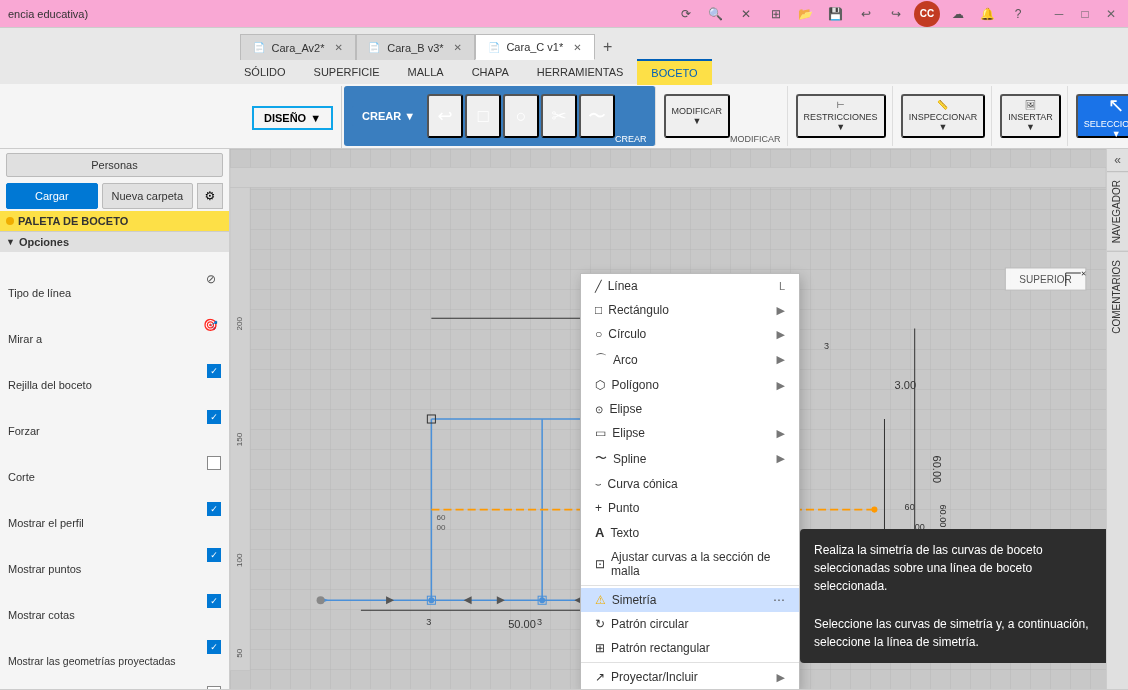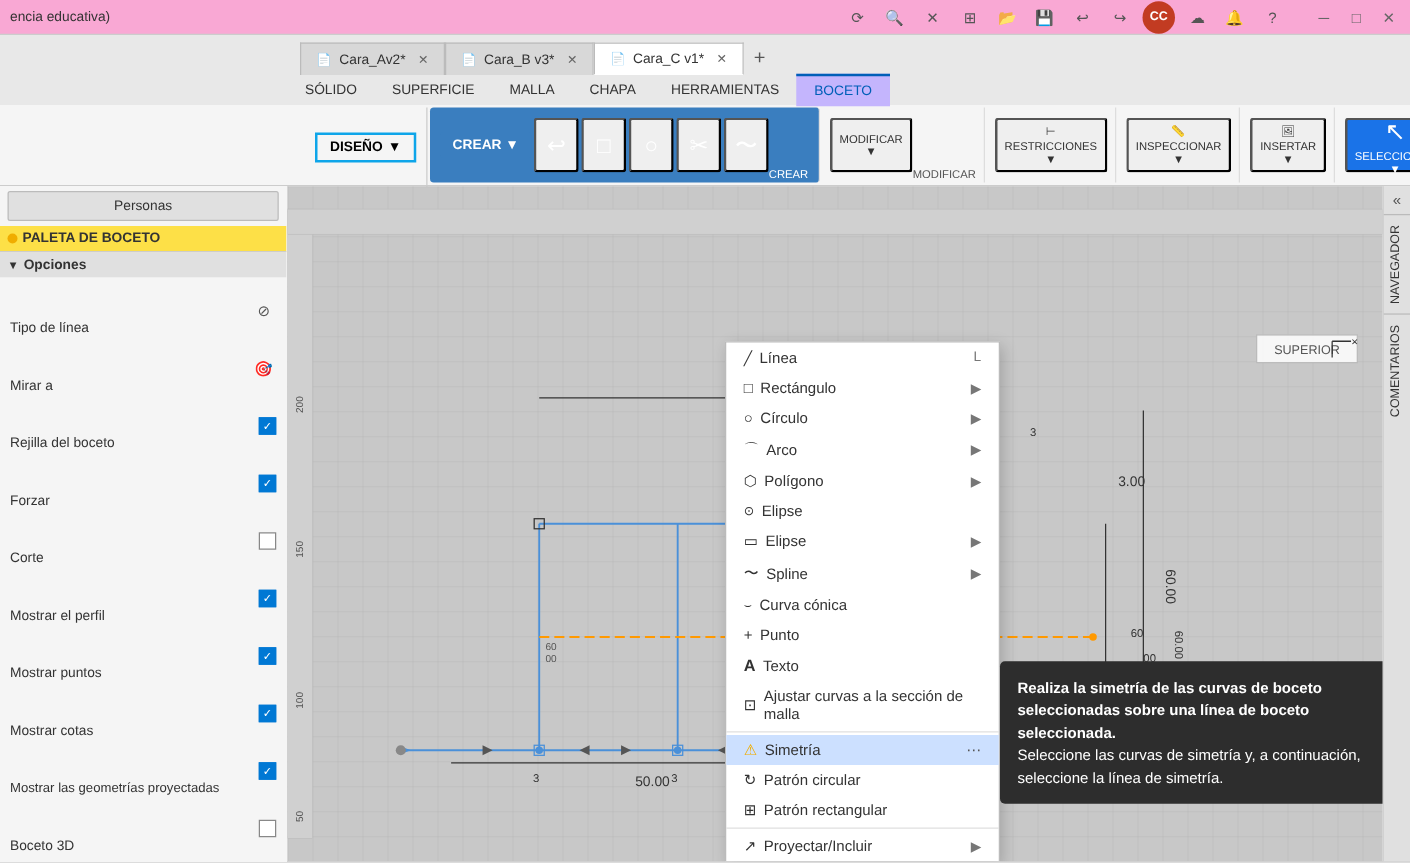--- a/index.html
+++ b/index.html
@@ -15,21 +15,21 @@
     .tabbar { height: 32px; background: #e8e8e8; display: flex; align-items: flex-end; padding-left: 240px; gap: 0; }
     .tab { height: 26px; padding: 0 12px; border: 1px solid #bbb; border-bottom: none; background: #d8d8d8; display: flex; align-items: center; gap: 6px; cursor: pointer; font-size: 11px; color: #333; position: relative; min-width: 110px; }
     .tab.active { background: #fff; border-bottom: 1px solid #fff; z-index: 1; }
     .tab-icon { font-size: 10px; color: #4a7fc1; }
     .tab-close { font-size: 10px; color: #666; cursor: pointer; margin-left: 4px; }
     .tab-add { width: 26px; height: 26px; display: flex; align-items: center; justify-content: center; cursor: pointer; font-size: 16px; color: #555; }
 
     
     .ribbon { background: #f5f5f5; border-bottom: 1px solid #ccc; }
     .ribbon-tab { padding: 0 14px; display: flex; align-items: center; font-size: 11px; font-weight: 500; cursor: pointer; color: #333; height: 26px; }
-    .ribbon-tab.active { background: #c4b5fd; color: #005fb8; border-top: 2px solid #005fb8; }
+    .ribbon-tab.active { background: #fde047; color: #005fb8; border-top: 2px solid #005fb8; }
     .ribbon-content { display: flex; align-items: stretch; padding: 2px 4px; padding-left: 244px; height: 64px; gap: 2px; }
     .ribbon-group { display: flex; flex-direction: row; align-items: center; border-right: 1px solid #ddd; padding: 2px 6px; position: relative; }
     .ribbon-group-label { font-size: 9px; color: #555; margin-top: auto; padding-top: 2px; text-transform: uppercase; }
     .ribbon-group-items { display: flex; align-items: center; gap: 2px; flex: 1; }
     .ribbon-btn { display: flex; flex-direction: column; align-items: center; justify-content: center; padding: 2px 6px; cursor: pointer; border-radius: 3px; min-width: 36px; height: 44px; font-size: 9px; color: #333; text-align: center; gap: 2px; }
     .ribbon-btn.active { background: #1a73e8; color: white; }
     .ribbon-icon { font-size: 18px; line-height: 1; }
     .crear-btn { background: #3a7ebf; color: white; border: none; padding: 4px 10px; font-size: 11px; font-weight: 600; cursor: pointer; display: flex; align-items: center; gap: 3px; border-radius: 2px; }
 
     
@@ -242,20 +242,25 @@
 </div>
 
 <div class="main">
 
   <div class="left-panel">
 
     <div style="padding:4px 6px;">
       <button class="panel-btn">Personas</button>
     </div>
 
+    <div style="display:flex; gap:4px; padding:2px 6px;">
+      <button class="panel-btn primary" style="flex:1;">Cargar</button>
+      <button class="panel-btn" style="flex:1;">Nueva carpeta</button>
+      <button class="settings-btn">⚙</button>
+    </div>
 
     <div class="paleta-header">
       <span style="width:8px;height:8px;background:#f0ad00;border-radius:50%;display:inline-block;"></span>
       <span>PALETA DE BOCETO</span>
     </div>
 
     <div class="section-header">
       <span class="arrow">▼</span>
       <span>Opciones</span>
     </div>
@@ -530,21 +535,21 @@
         <span style="display:flex;align-items:center;gap:6px;">
           <span>↗</span>
           <span>Proyectar/Incluir</span>
         </span>
         <span class="menu-item-arrow">▶</span>
       </div>
 
     </div>
 
     <div class="tooltip-box">
-      <p style="font-weight:700; margin-bottom:0;">Realiza la simetría de las curvas de boceto seleccionadas sobre una línea de boceto seleccionada.</p>
+      <p style="font-weight:400; margin-bottom:20px;">Realiza la simetría de las curvas de boceto seleccionadas sobre una línea de boceto seleccionada.</p>
       <p>Seleccione las curvas de simetría y, a continuación, seleccione la línea de simetría.</p>
     </div>
   </div>
 
   <div class="right-sidebar">
     <div class="nav-arrow">«</div>
     <div class="right-sidebar-tab">NAVEGADOR</div>
     <div class="right-sidebar-tab">COMENTARIOS</div>
   </div>
 </div>

